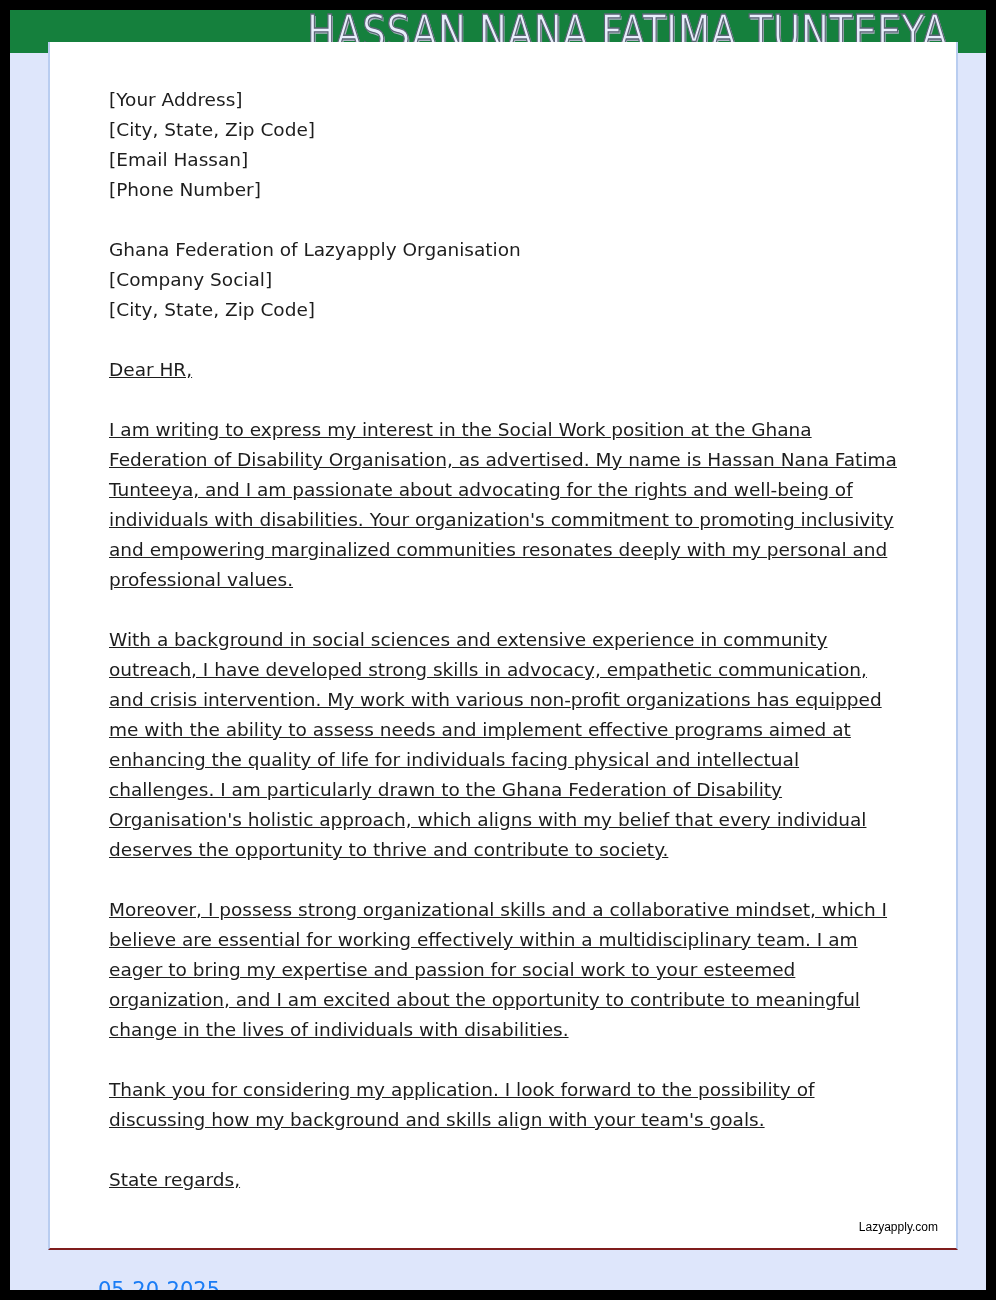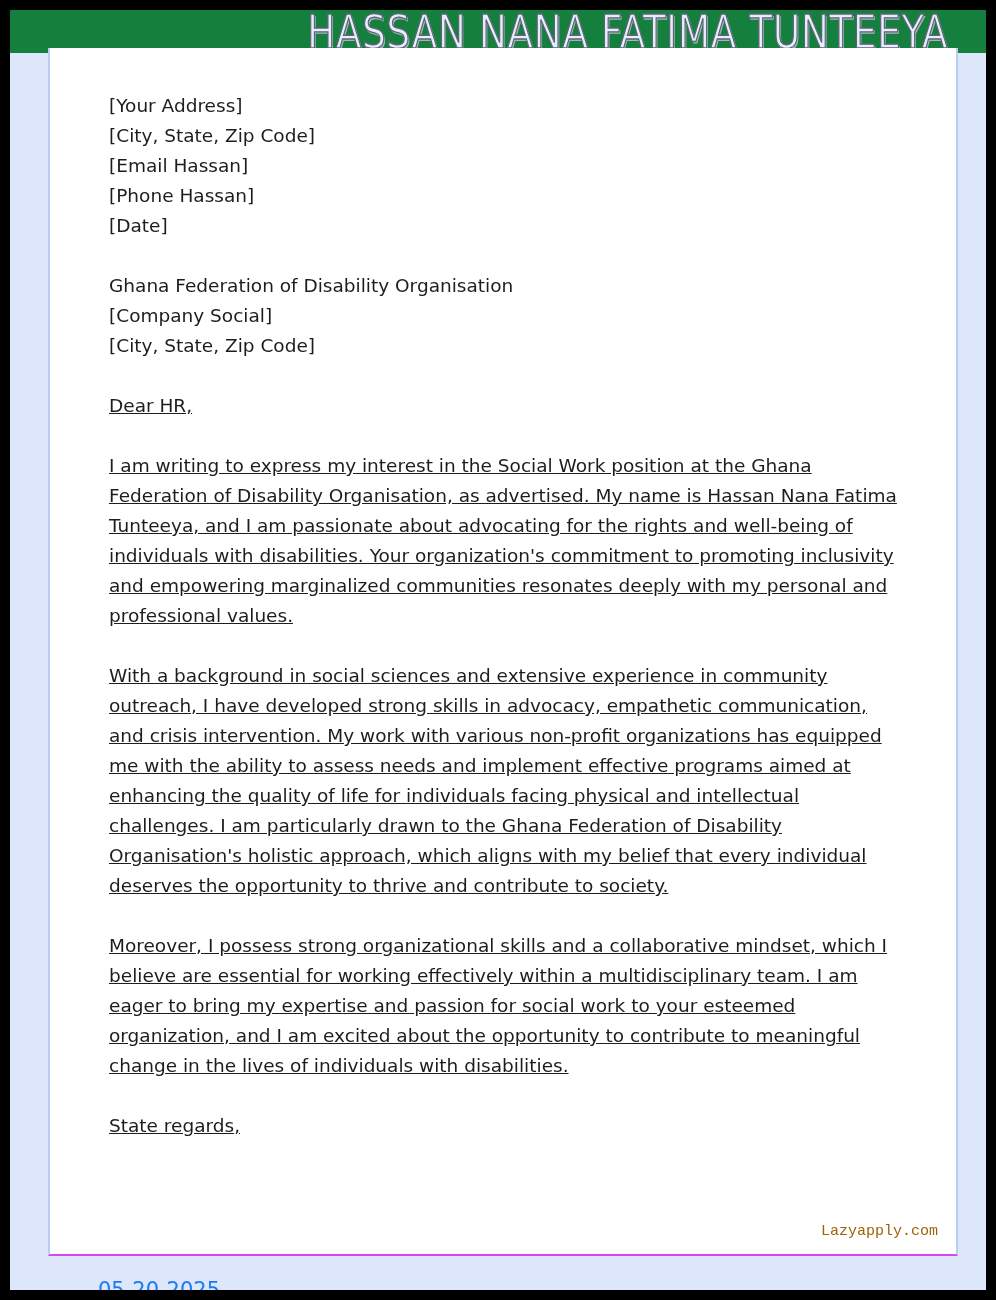--- a/index.html
+++ b/index.html
@@ -69,27 +69,27 @@
     top: 43px;
     width: 910px;
     height: 7px;
     background: #000000;
   }
 
   
   #letter-card {
     position: absolute;
     left: 38px;
-    top: 38px;
+    top: 32px;
     width: 910px;
     height: 1208px;
     background: #ffffff;
     border-left: 2px solid #b9cdf0;
     border-right: 2px solid #b9cdf0;
-    border-bottom: 2px solid #d946ef;
+    border-bottom: 2px solid #7f1d1d;
     box-sizing: border-box;
     overflow: hidden;
     padding-left: 39px;
   }
 
   #letter-body {
     position: absolute;
     left: 59px;
     top: 43px;
     width: 795px;
@@ -108,23 +108,23 @@
   #letter-body .block {
     margin: 0 0 30px 0;
   }
   #letter-body .block .line:last-child { }
 
   
   #watermark {
     position: absolute;
     right: 18px;
     bottom: 14px;
-    font-size: 15px;
-    color: #a16207;
-    font-family: Liberation Mono, monospace;
+    font-size: 12px;
+    color: #000000;
+    font-family: Liberation Sans, sans-serif;
     white-space: nowrap;
   }
 
   
   #letter-date {
     position: absolute;
     left: 88px;
     top: 1268px;
     font-size: 21px;
     line-height: 24px;
@@ -146,35 +146,35 @@
     <div id="title-rule"></div>
 
     <div id="letter-card">
 
       <div id="letter-body">
 
         <div class="block">
           <div class="line">[Your Address]</div>
           <div class="line">[City, State, Zip Code]</div>
           <div class="line">[Email Hassan]</div>
-          <div class="line">[Phone Hassan]</div>
-          <div class="line">[Date]</div>
+          <div class="line">[Phone Number]</div>
         </div>
 
         <div class="block">
-          <div class="line">Ghana Federation of Disability Organisation</div>
+          <div class="line">Ghana Federation of Lazyapply Organisation</div>
           <div class="line">[Company Social]</div>
           <div class="line">[City, State, Zip Code]</div>
         </div>
 
         <div class="para">Dear HR,</div>
 
         <div class="para">I am writing to express my interest in the Social Work position at the Ghana Federation of Disability Organisation, as advertised. My name is Hassan Nana Fatima Tunteeya, and I am passionate about advocating for the rights and well-being of individuals with disabilities. Your organization's commitment to promoting inclusivity and empowering marginalized communities resonates deeply with my personal and professional values.</div>
         <div class="para">With a background in social sciences and extensive experience in community outreach, I have developed strong skills in advocacy, empathetic communication, and crisis intervention. My work with various non-profit organizations has equipped me with the ability to assess needs and implement effective programs aimed at enhancing the quality of life for individuals facing physical and intellectual challenges. I am particularly drawn to the Ghana Federation of Disability Organisation's holistic approach, which aligns with my belief that every individual deserves the opportunity to thrive and contribute to society.</div>
         <div class="para">Moreover, I possess strong organizational skills and a collaborative mindset, which I believe are essential for working effectively within a multidisciplinary team. I am eager to bring my expertise and passion for social work to your esteemed organization, and I am excited about the opportunity to contribute to meaningful change in the lives of individuals with disabilities.</div>
+        <div class="para">Thank you for considering my application. I look forward to the possibility of discussing how my background and skills align with your team's goals.</div>
 
         <div class="para">State regards,</div>
 
       </div>
 
       <div id="watermark">Lazyapply.com</div>
 
     </div>
 
     <div id="letter-date">05-20-2025</div>

